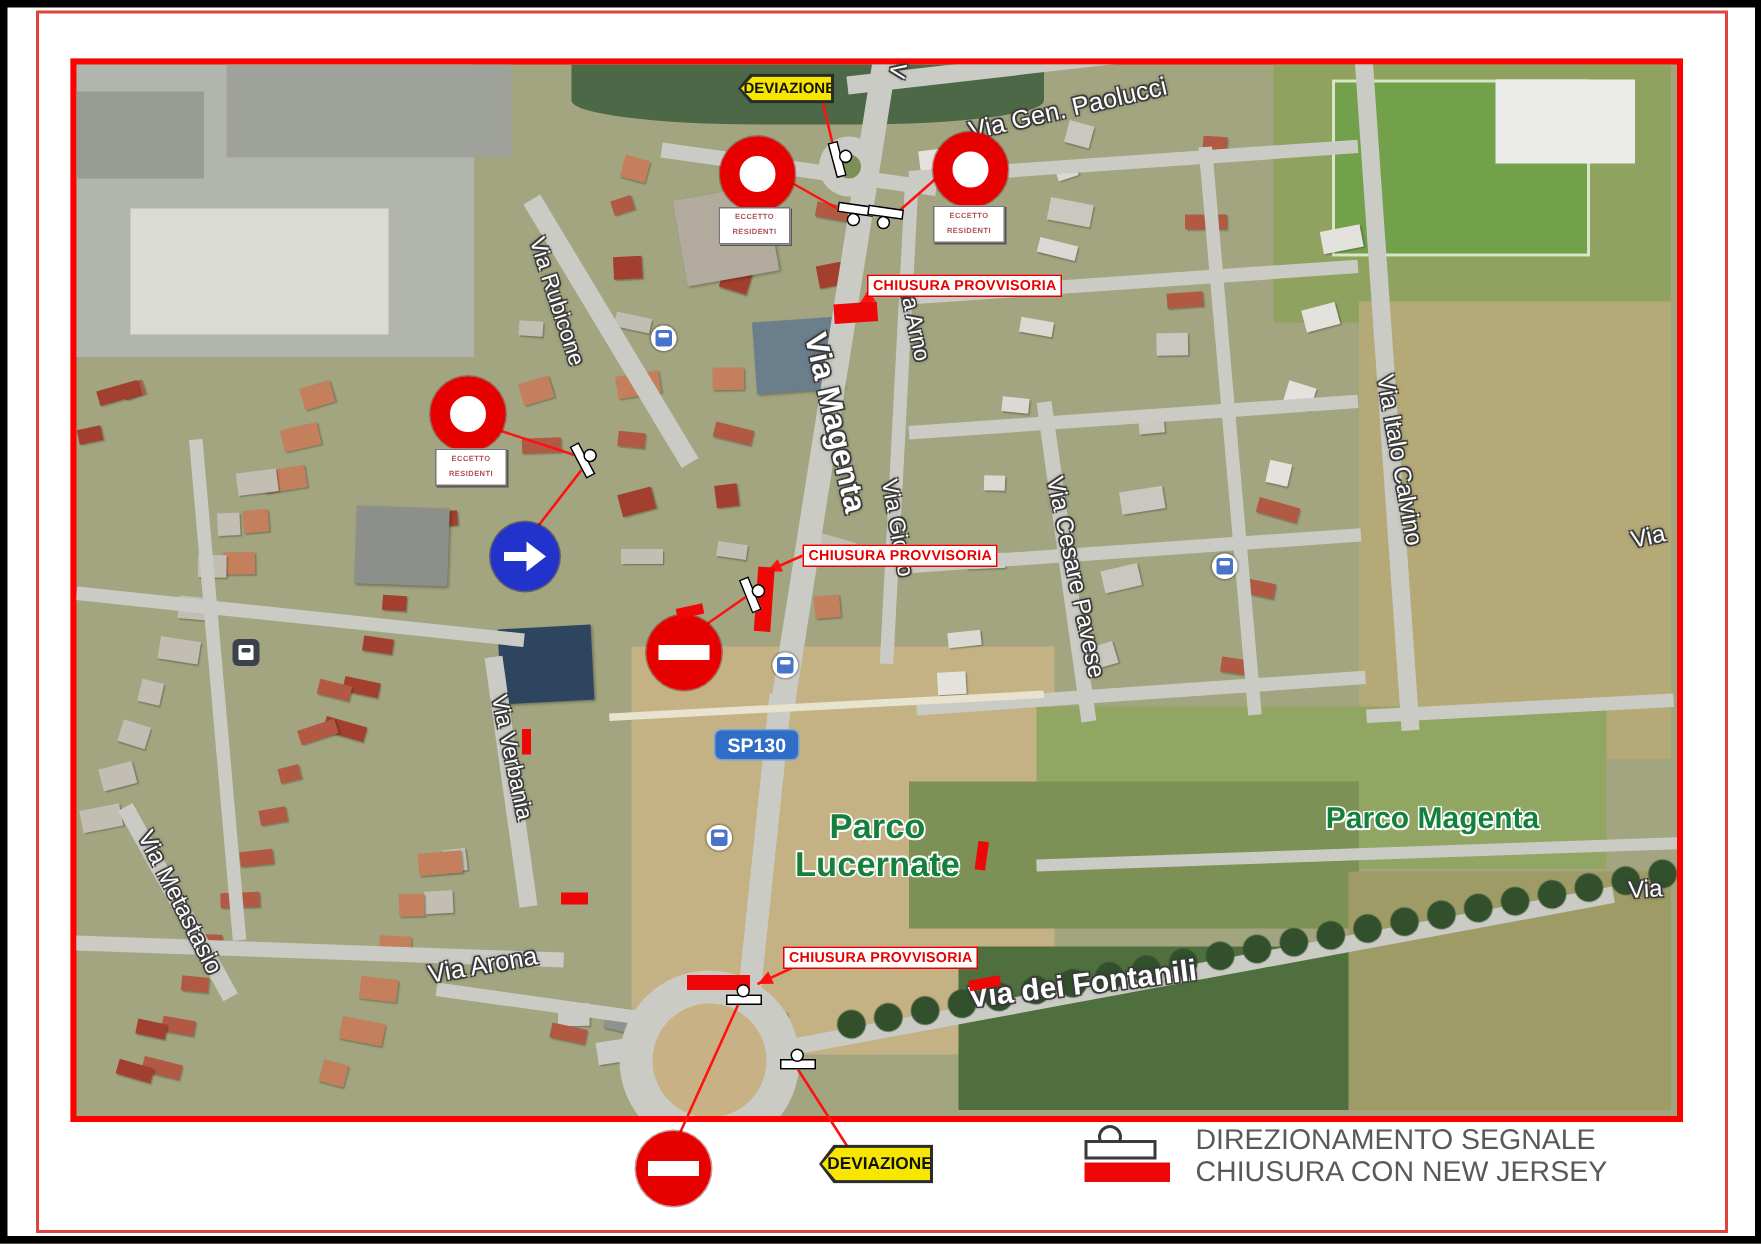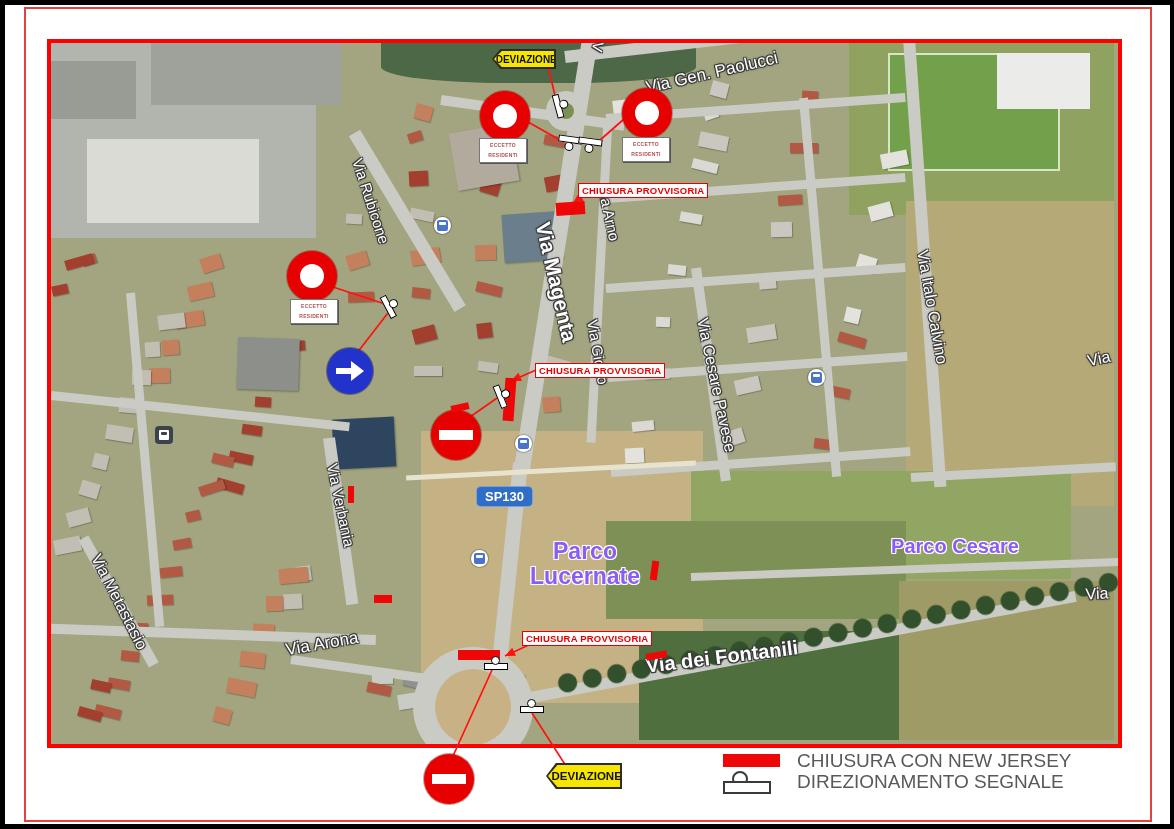--- a/index.html
+++ b/index.html
@@ -11,21 +11,21 @@
   .map{position:absolute;left:47px;top:39px;width:1075px;height:709px;box-sizing:border-box;
       border:4px solid #ff0000;background:#a2a57f;overflow:hidden;}
   .map *{position:absolute;}
   .layer{position:absolute;left:0;top:0;width:1174px;height:829px;pointer-events:none;}
   svg.layer{z-index:6;}
   #labels-layer{z-index:7;}
   #signs-layer{z-index:8;}
 
   .street-label{position:absolute;color:#fff;white-space:nowrap;font-weight:400;
       text-shadow:-1px -1px 0 #3a3a3a,1px -1px 0 #3a3a3a,-1px 1px 0 #3a3a3a,1px 1px 0 #3a3a3a,0 0 3px #2a2a2a;}
-  .park-label{position:absolute;color:#8b5cf6;font-weight:700;text-align:center;white-space:pre-line;
+  .park-label{position:absolute;color:#15803d;font-weight:700;text-align:center;white-space:pre-line;
       line-height:1.1;text-shadow:-1px -1px 0 #fff,1px -1px 0 #fff,-1px 1px 0 #fff,1px 1px 0 #fff,0 0 2px #fff;}
 
   .sign-noentry{position:absolute;width:24px;height:24px;border:13px solid #e60000;border-radius:50%;
       background:#fff;box-shadow:0 0 0 1px rgba(120,0,0,.35);}
   .sign-senso{position:absolute;width:50px;height:50px;border-radius:50%;background:#e60000;
       box-shadow:0 0 0 1px rgba(120,0,0,.4);}
   .sign-senso .bar{position:absolute;left:8px;top:20px;width:34px;height:10px;background:#fff;}
   .sign-blue{position:absolute;width:46px;height:46px;border-radius:50%;background:#2233cc;
       box-shadow:0 0 0 1px rgba(0,0,60,.4);}
   .sign-blue .shaft{position:absolute;left:9px;top:20px;width:16px;height:6px;background:#fff;}
@@ -277,21 +277,21 @@
     <div class="street-label" style="left: 716px; top: 385px; font-size: 16px; font-weight: 400; transform: translate(-50%, -50%) rotate(78deg);">Via Cesare Pavese</div>
     <div class="street-label" style="left: 932px; top: 307px; font-size: 16px; font-weight: 400; transform: translate(-50%, -50%) rotate(80deg);">Via Italo Calvino</div>
     <div class="street-label" style="left: 341px; top: 505px; font-size: 15px; font-weight: 400; transform: translate(-50%, -50%) rotate(78deg);">Via Verbania</div>
     <div class="street-label" style="left: 119px; top: 602px; font-size: 16px; font-weight: 400; transform: translate(-50%, -50%) rotate(63deg);">Via Metastasio</div>
     <div class="street-label" style="left: 322px; top: 644px; font-size: 17px; font-weight: 400; transform: translate(-50%, -50%) rotate(-10deg);">Via Arona</div>
     <div class="street-label" style="left: 722px; top: 657px; font-size: 20px; font-weight: 700; transform: translate(-50%, -50%) rotate(-7deg);">Via dei Fontanili</div>
     <div class="street-label" style="left: 1099px; top: 359px; font-size: 16px; font-weight: 400; transform: translate(-50%, -50%) rotate(-12deg);">Via</div>
     <div class="street-label" style="left: 1097px; top: 594px; font-size: 16px; font-weight: 400; transform: translate(-50%, -50%) rotate(-3deg);">Via</div>
     <div class="park-label" style="left: 585px; top: 564px; font-size: 23px; transform: translate(-50%, -50%);">Parco
 Lucernate</div>
-    <div class="park-label" style="left: 955px; top: 546px; font-size: 20px; transform: translate(-50%, -50%);">Parco Cesare</div>
+    <div class="park-label" style="left: 955px; top: 546px; font-size: 20px; transform: translate(-50%, -50%);">Parco Magenta</div>
   </div>
 <div class="layer" id="signs-layer">
     <div class="shield" style="left: 477px; top: 487px;">SP130</div>
     <div class="sign-noentry" style="left: 480px; top: 91px;"></div>
     <div class="sign-noentry" style="left: 622px; top: 88px;"></div>
     <div class="sign-noentry" style="left: 287px; top: 251px;"></div>
     <div class="exc-box" style="left: 479px; top: 138px; white-space: pre-line;">ECCETTO
 RESIDENTI</div>
     <div class="exc-box" style="left: 622px; top: 137px; white-space: pre-line;">ECCETTO
 RESIDENTI</div>
@@ -352,26 +352,26 @@
     </div>
     <div class="detour" style="left: 546px; top: 763px; width: 76px; height: 26px;">
       <div class="outer"></div>
       <div class="inner" style="font-size: 11.5px; padding-left: 7%;">DEVIAZIONE</div>
     </div>
   </div>
 
 <div class="legend">
   <div class="row">
     <span class="sym">
-        <span class="nj"></span>
-      </span>
-    <span class="lbl">CHIUSURA CON NEW JERSEY</span>
-  </div>
-  <div class="row">
-    <span class="sym">
       <span class="ds">
         <span class="ball"></span>
           <span class="bar"></span>
       </span>
     </span>
     <span class="lbl">DIREZIONAMENTO SEGNALE</span>
   </div>
+  <div class="row">
+    <span class="sym">
+        <span class="nj"></span>
+      </span>
+    <span class="lbl">CHIUSURA CON NEW JERSEY</span>
+  </div>
 </div>
 
 </body></html>

